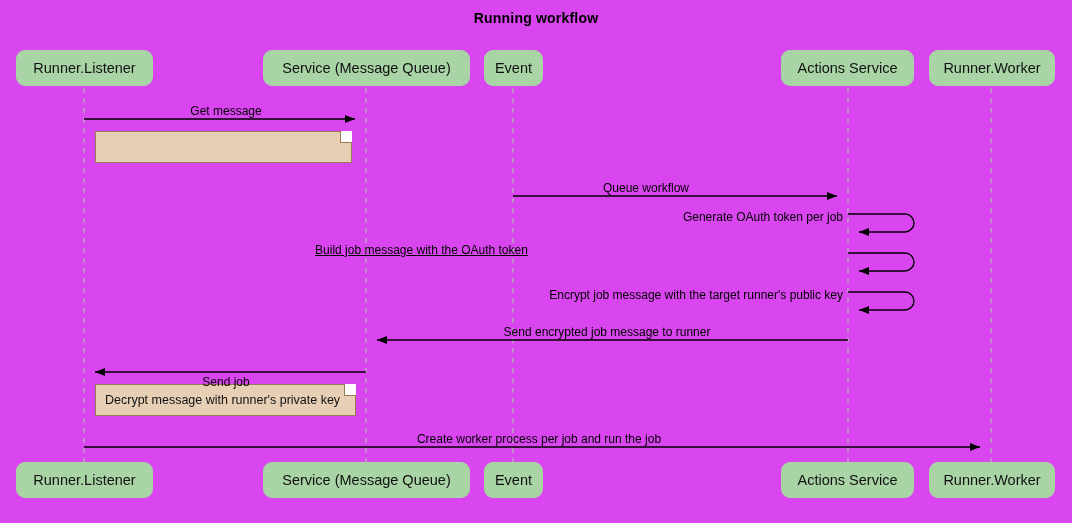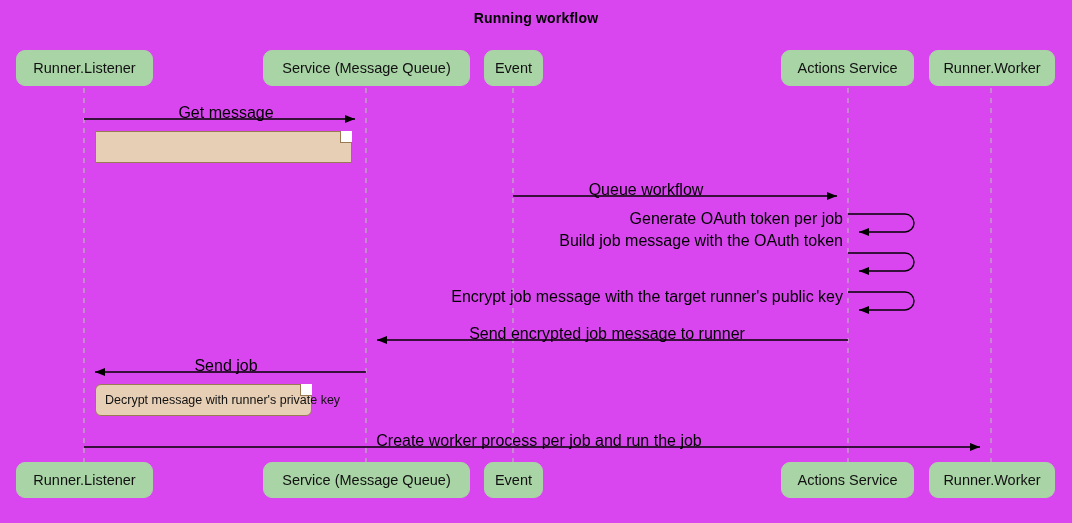--- a/index.html
+++ b/index.html
@@ -69,21 +69,21 @@
     top: -1px;
     right: -1px;
     width: 11px;
     height: 11px;
     background: #ffffff;
     border-left: 1px solid #9a7a52;
     border-bottom: 1px solid #9a7a52;
   }
   .msg-label {
     position: absolute;
-    font-size: 16px;
+    font-size: 12px;
     color: #000000;
     white-space: nowrap;
     transform: translateX(-50%);
   }
   .msg-label.right-anchor {
     transform: none;
   }
 </style>
 </head>
 <body>
@@ -151,29 +151,29 @@
         <span>Actions Service</span>
       </div>
       <div class="participant" style="left: 929px; width: 126px; top: 462px;">
         <span>Runner.Worker</span>
       </div>
     </div>
   <div id="notes-layer">
       <div class="note" style="left: 95px; top: 131px; width: 257px;">
         <span class="note-fold"></span>
       </div>
-      <div class="note" style="left: 95px; top: 384px; width: 217px; border-radius: 6px;">
+      <div class="note" style="left: 95px; top: 384px; width: 261px;">
         <span>Decrypt message with runner's private key</span>
         <span class="note-fold"></span>
       </div>
     </div>
   <div id="labels-layer">
       <div class="msg-label" style="top: 104px; left: 226px;">Get message</div>
       <div class="msg-label" style="top: 181px; left: 646px;">Queue workflow</div>
       <div class="msg-label right-anchor" style="top: 210px; left: 0px; width: 843px; text-align: right;">Generate OAuth token per job</div>
-      <div class="msg-label right-anchor" style="top: 232px; left: 0px; width: 843px; text-align: right;">Build job message with the OAuth token</div>
+      <div class="msg-label right-anchor" style="top: 243px; left: 0px; width: 843px; text-align: center; text-decoration: underline;">Build job message with the OAuth token</div>
       <div class="msg-label right-anchor" style="top: 288px; left: 0px; width: 843px; text-align: right;">Encrypt job message with the target runner's public key</div>
       <div class="msg-label" style="top: 325px; left: 607px;">Send encrypted job message to runner</div>
-      <div class="msg-label" style="top: 357px; left: 226px; text-align: center;">Send job</div>
+      <div class="msg-label" style="top: 375px; left: 226px; text-align: center;">Send job</div>
       <div class="msg-label" style="top: 432px; left: 539px;">Create worker process per job and run the job</div>
     </div>
 
 </div>
 
 </body></html>

